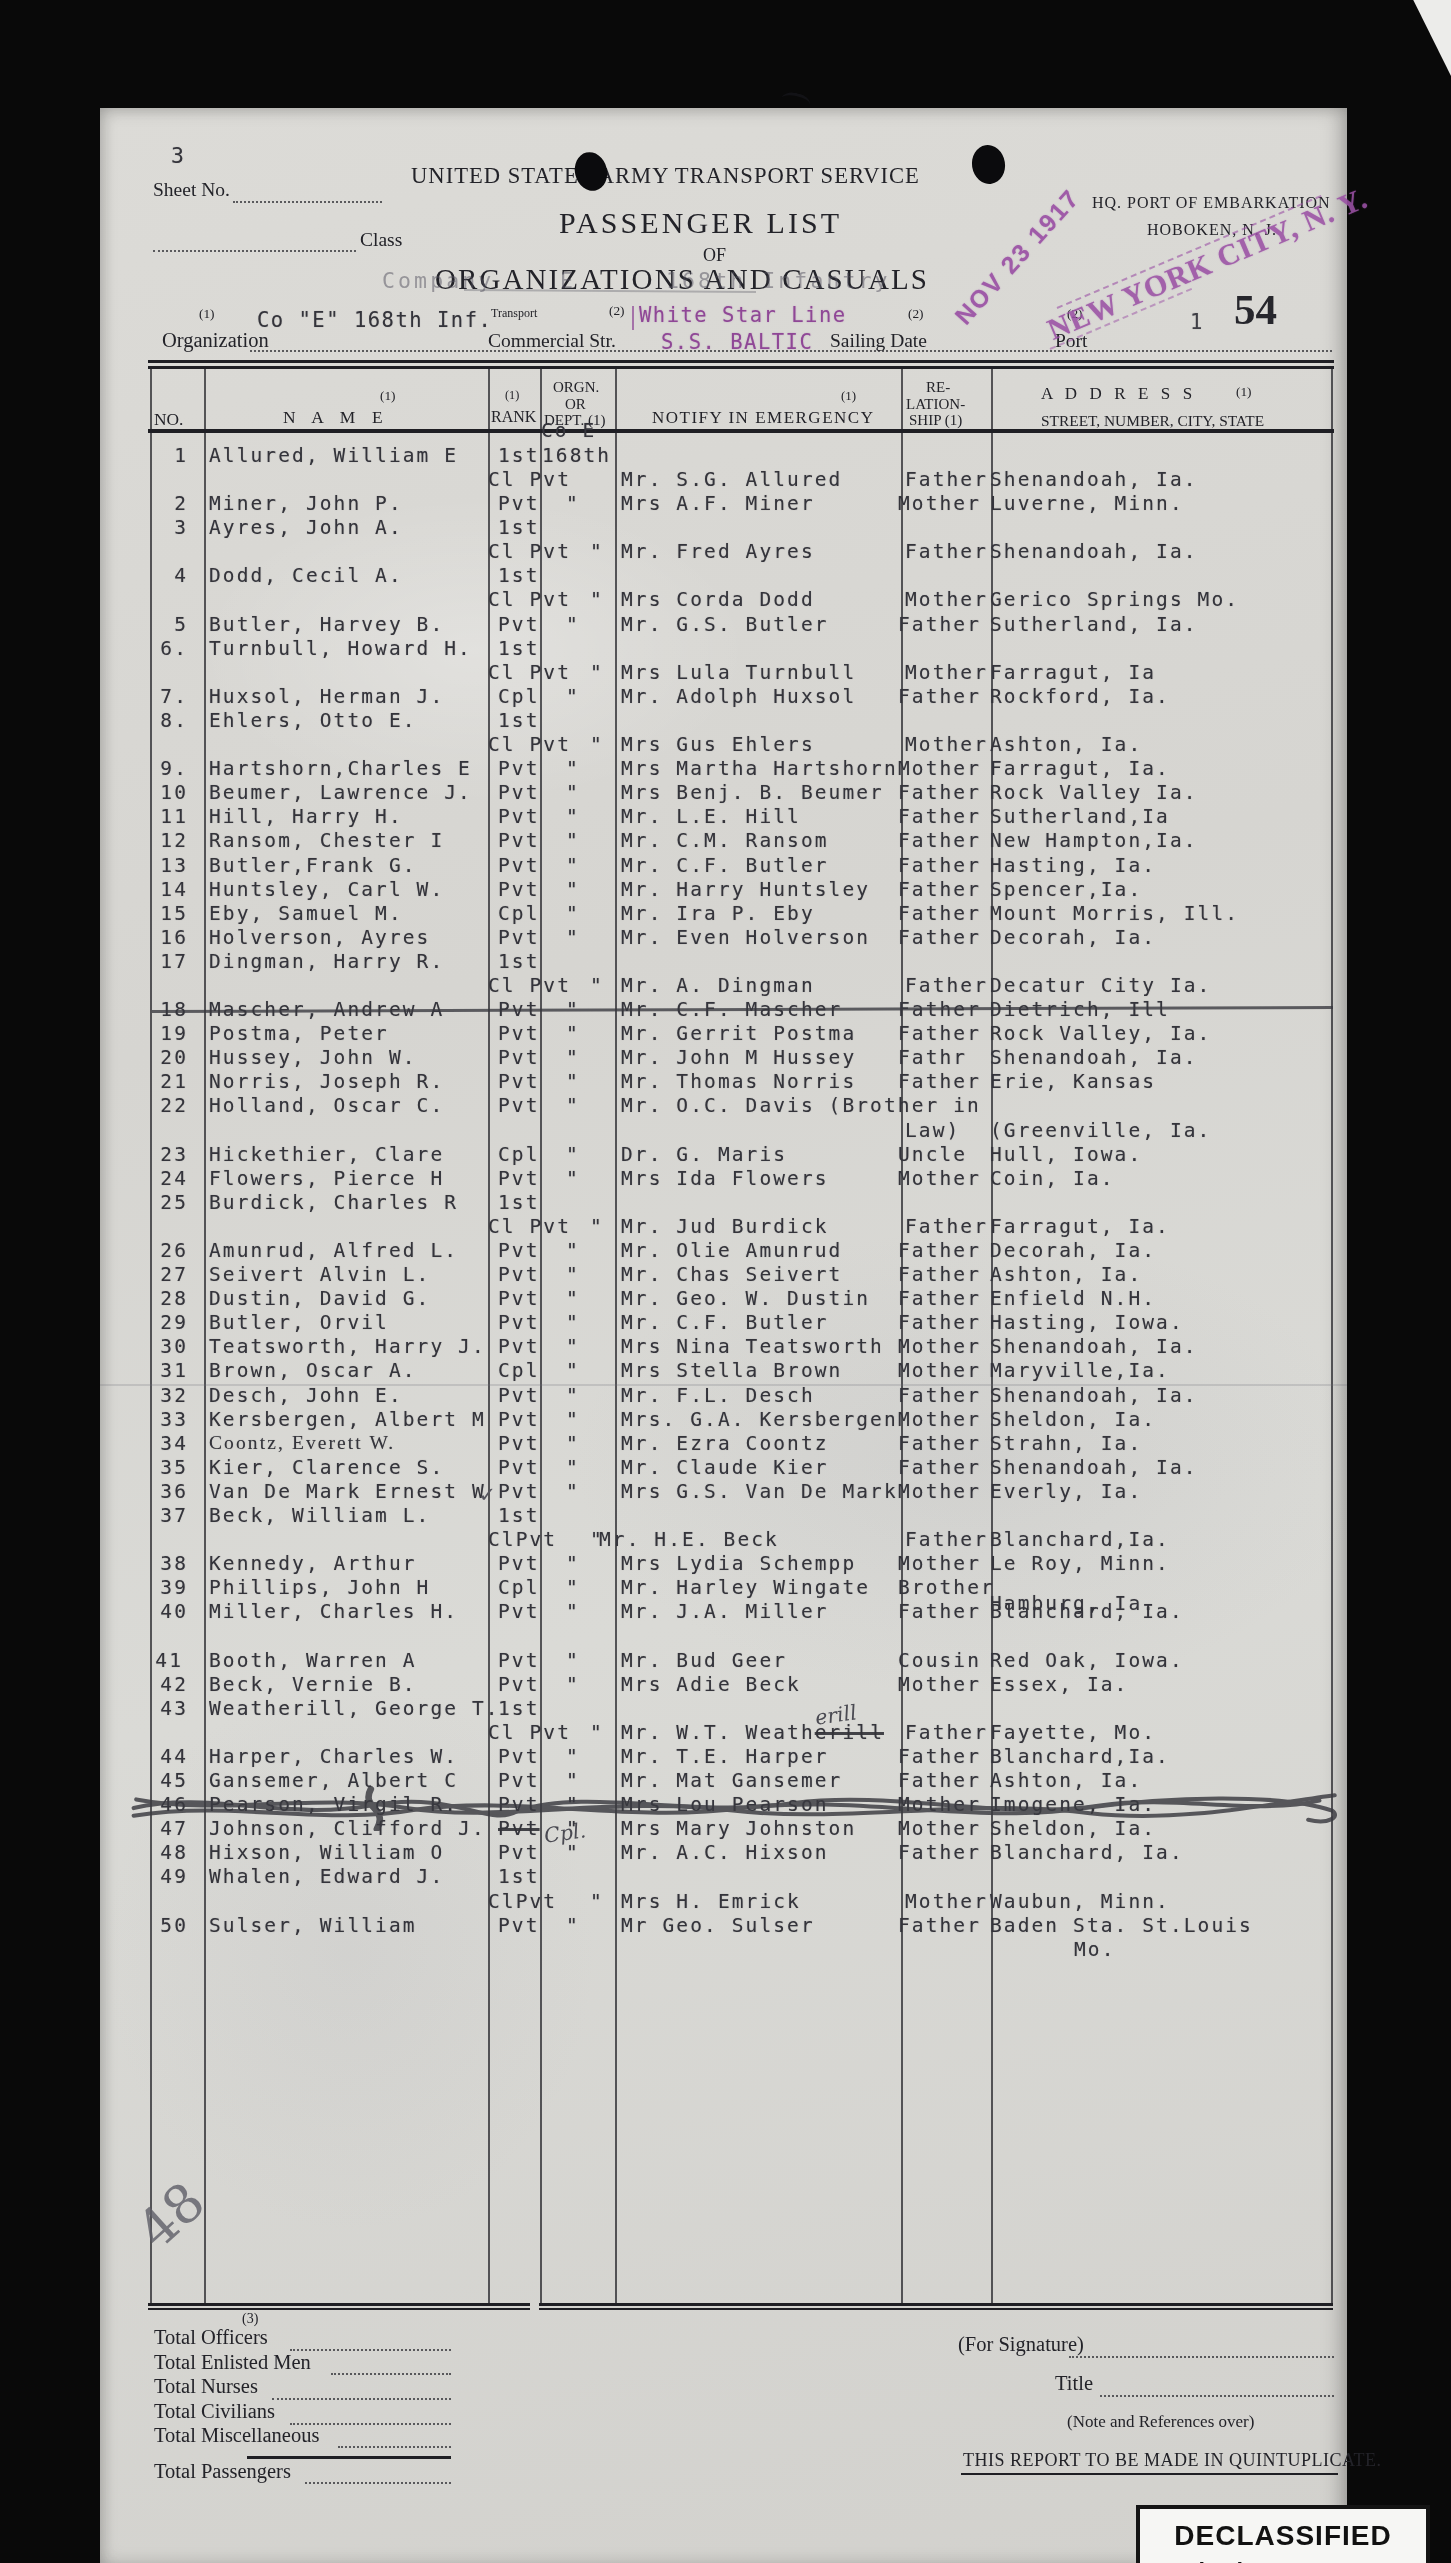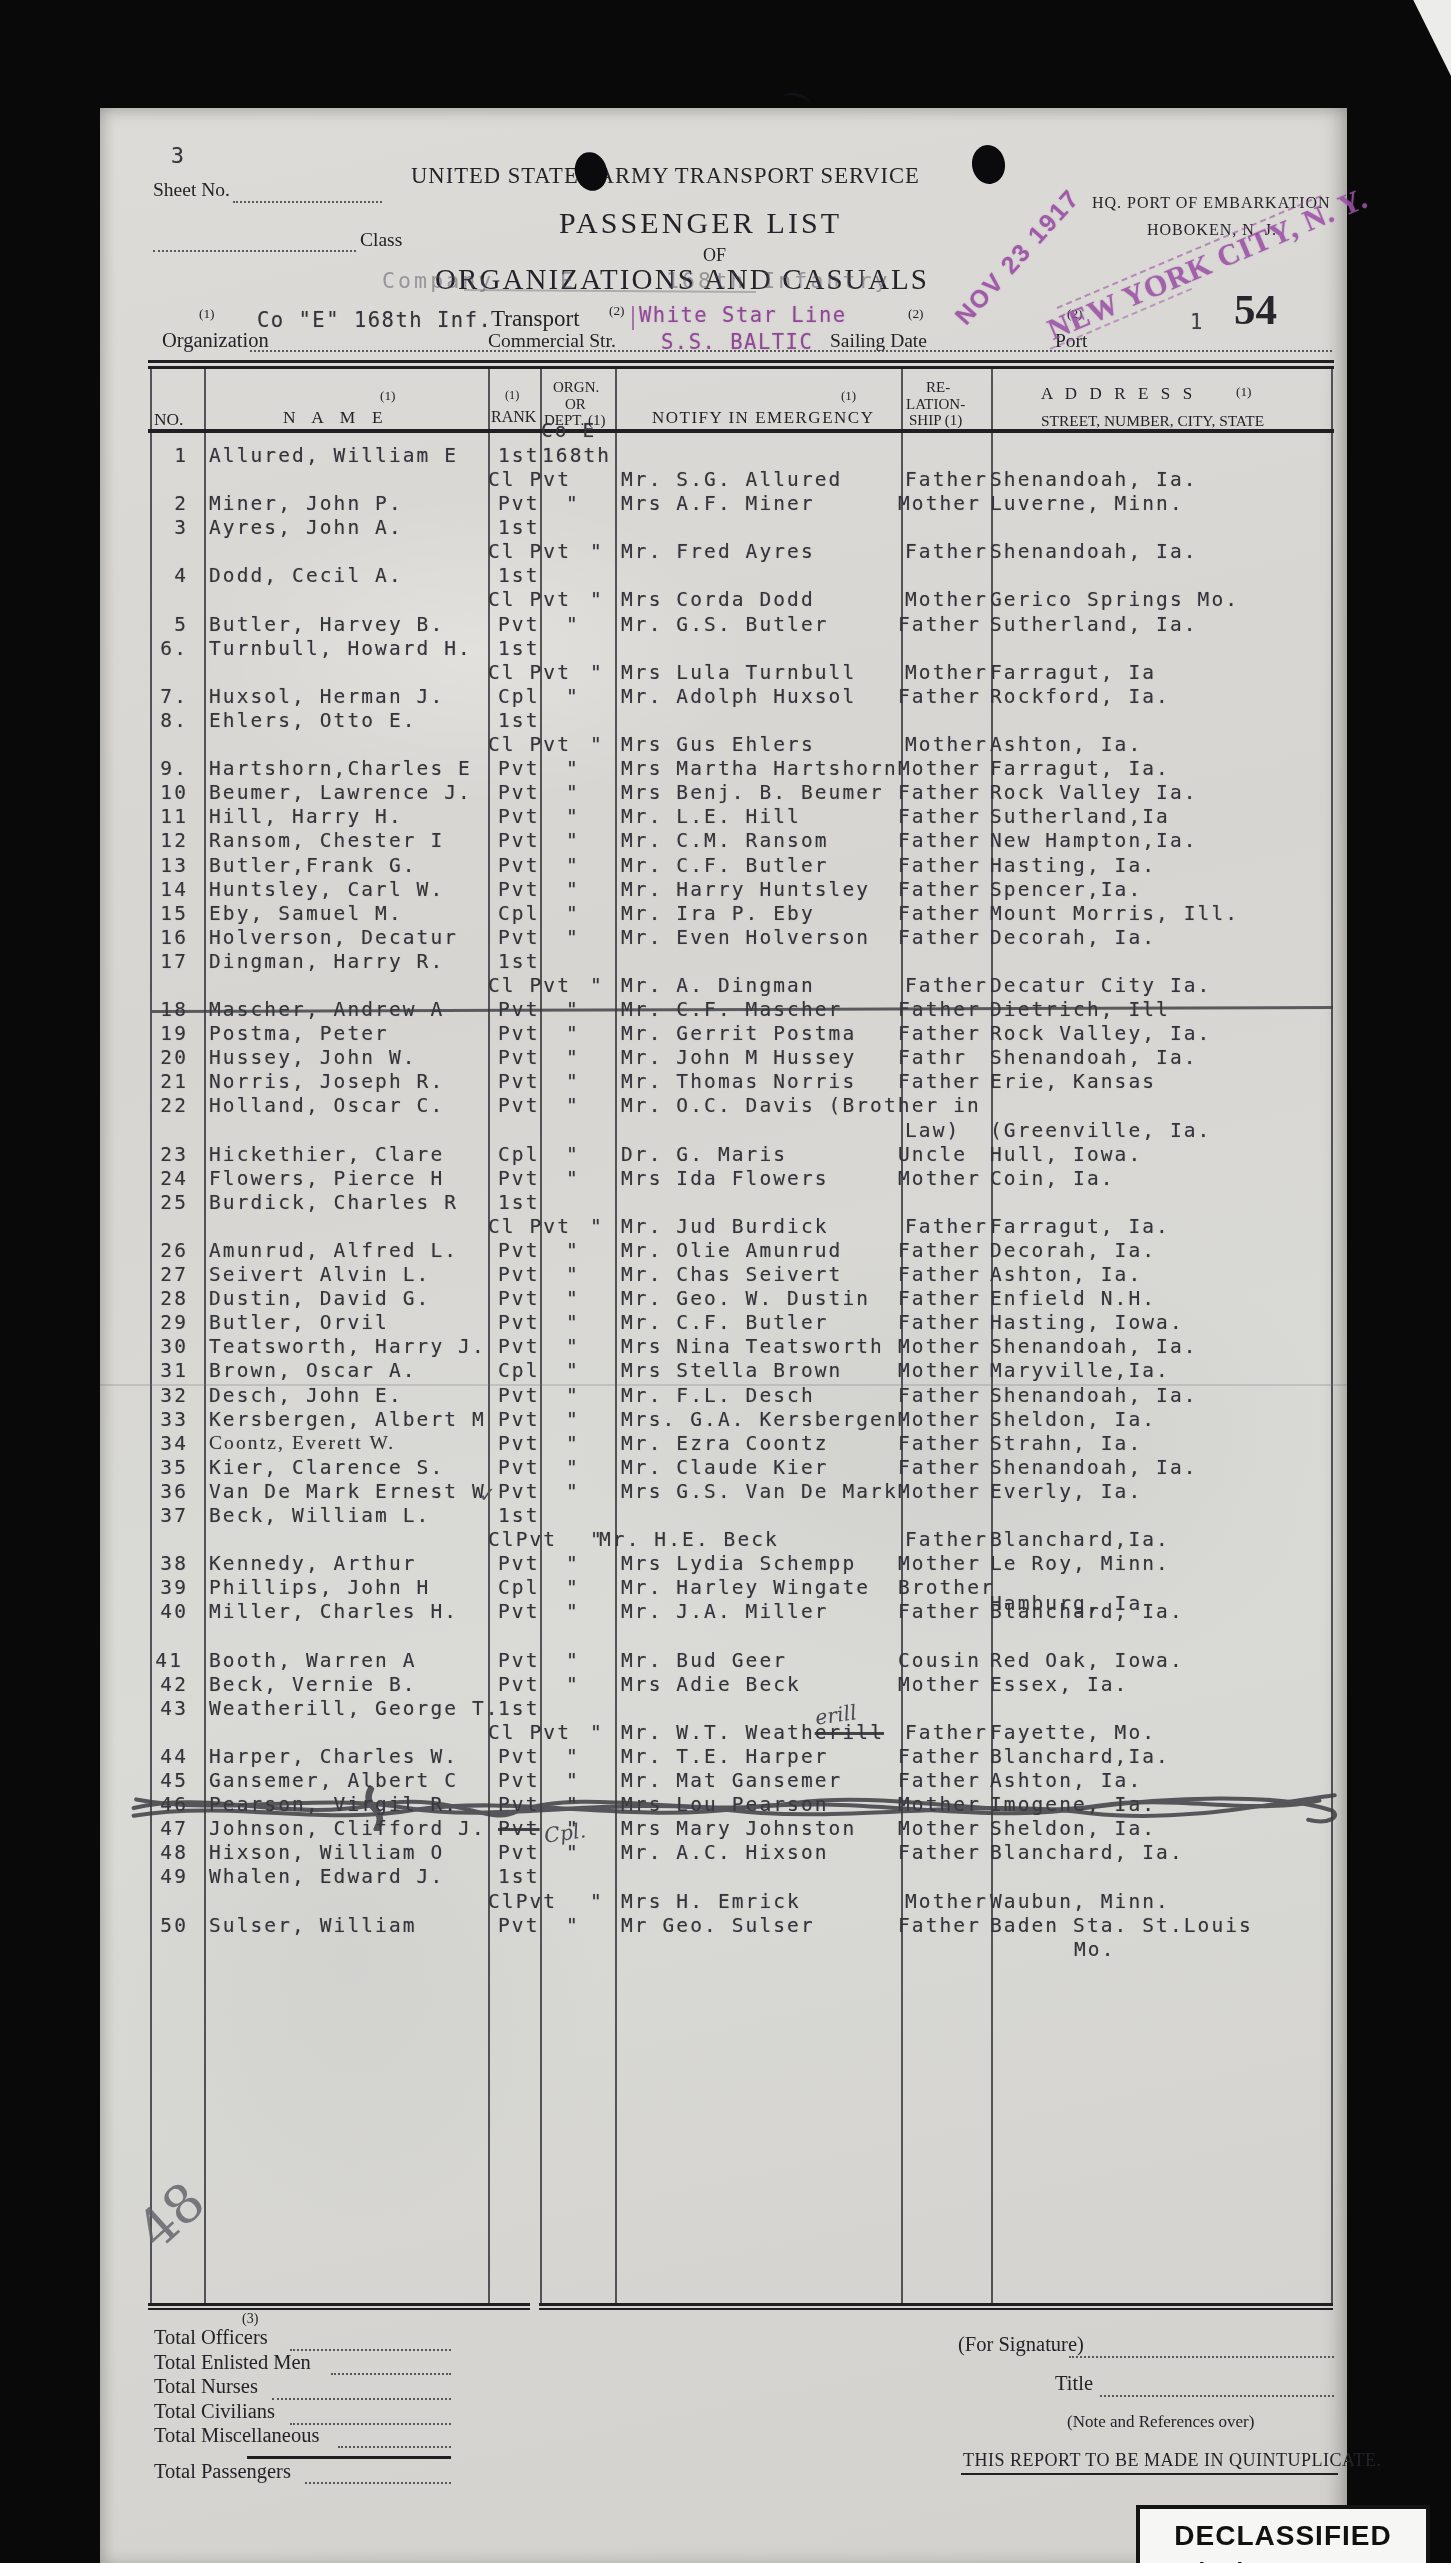--- a/index.html
+++ b/index.html
@@ -79,21 +79,21 @@
 <div class="abs" style="left:1057px;top:307px;width:287px;border-top:2.1px dashed rgba(155,81,165,.6);transform:rotate(-23deg);transform-origin:left center;z-index:4;"></div>
 <div class="abs" style="left:1050px;top:348px;width:154px;border-top:2.1px dashed rgba(155,81,165,.5);transform:rotate(-23deg);transform-origin:left center;z-index:4;"></div>
 
 <div class="abs type" style="left:1190px;top:310px;font-size:20.5px;color:#3f3f46;z-index:3;">1</div>
 <div class="abs serif" style="left:1234px;top:285px;font-size:43px;font-weight:bold;color:#26262c;z-index:3;">54</div>
 
 <div class="hdr" style="left:199px;top:306px;font-size:13.3px;">(1)</div>
 <div class="abs type" style="left:257px;top:308px;font-size:20.5px;letter-spacing:1.5px;z-index:3;">Co "E" 168th Inf.</div>
 <div class="hdr" style="left:162px;top:329px;font-size:20.5px;">Organization</div>
 <div class="dots" style="left:250px;top:350px;width:1082px;"></div>
-<div class="hdr" style="left:491px;top:306px;font-size:23px;text-align:center;">Transport</div>
+<div class="hdr" style="left:491px;top:306px;font-size:12px;text-align:center;">Transport</div>
 <div class="hdr" style="left:488px;top:330px;font-size:19.5px;">Commercial Str.</div>
 <div class="hdr" style="left:609px;top:303px;font-size:13.3px;">(2)</div>
 <div class="abs" style="left:632px;top:306px;width:2.1px;height:23.6px;background:rgba(143,71,150,.7);z-index:3;"></div>
 <div class="abs ptype" style="left:639px;top:303px;font-size:20.5px;letter-spacing:1.5px;z-index:3;">White Star Line</div>
 <div class="abs ptype" style="left:661px;top:330px;font-size:20.5px;letter-spacing:1.5px;z-index:3;">S.S. BALTIC</div>
 <div class="hdr" style="left:830px;top:330px;font-size:19.5px;">Sailing Date</div>
 <div class="hdr" style="left:908px;top:306px;font-size:13.3px;">(2)</div>
 <div class="hdr" style="left:1055px;top:330px;font-size:19.5px;">Port</div>
 <div class="hdr" style="left:1067px;top:306px;font-size:13.3px;">(2)</div>
 
@@ -279,21 +279,21 @@
       <span class="cell no" style="left: 147px;">15</span>
       <span class="cell" style="left: 209px;">Eby, Samuel M.</span>
       <span class="cell" style="left: 498px;">Cpl</span>
       <span class="cell" style="left: 566px;">"</span>
       <span class="cell" style="left: 621px;">Mr. Ira P. Eby</span>
       <span class="cell" style="left: 898px;">Father</span>
       <span class="cell" style="left: 990px;">Mount Morris, Ill.</span>
     </div>
     <div class="tline" style="top: 926px;">
       <span class="cell no" style="left: 147px;">16</span>
-      <span class="cell" style="left: 209px;">Holverson, Decatur</span>
+      <span class="cell" style="left: 209px;">Holverson, Ayres</span>
       <span class="cell" style="left: 498px;">Pvt</span>
       <span class="cell" style="left: 566px;">"</span>
       <span class="cell" style="left: 621px;">Mr. Even Holverson</span>
       <span class="cell" style="left: 898px;">Father</span>
       <span class="cell" style="left: 990px;">Decorah, Ia.</span>
     </div>
     <div class="tline" style="top: 950px;">
       <span class="cell no" style="left: 147px;">17</span>
       <span class="cell" style="left: 209px;">Dingman, Harry R.</span>
       <span class="cell" style="left: 498px;">1st</span>

